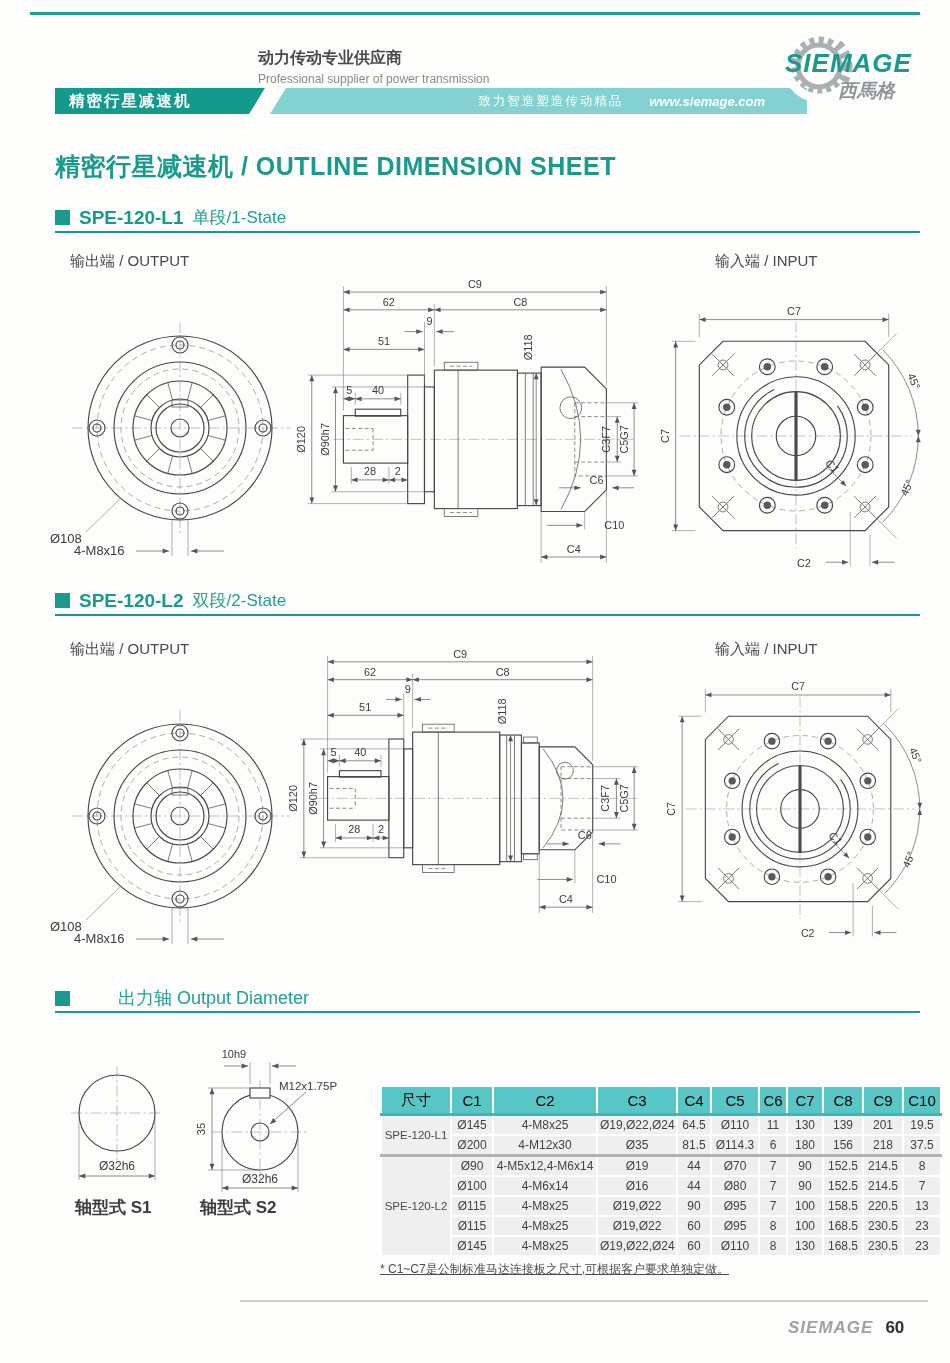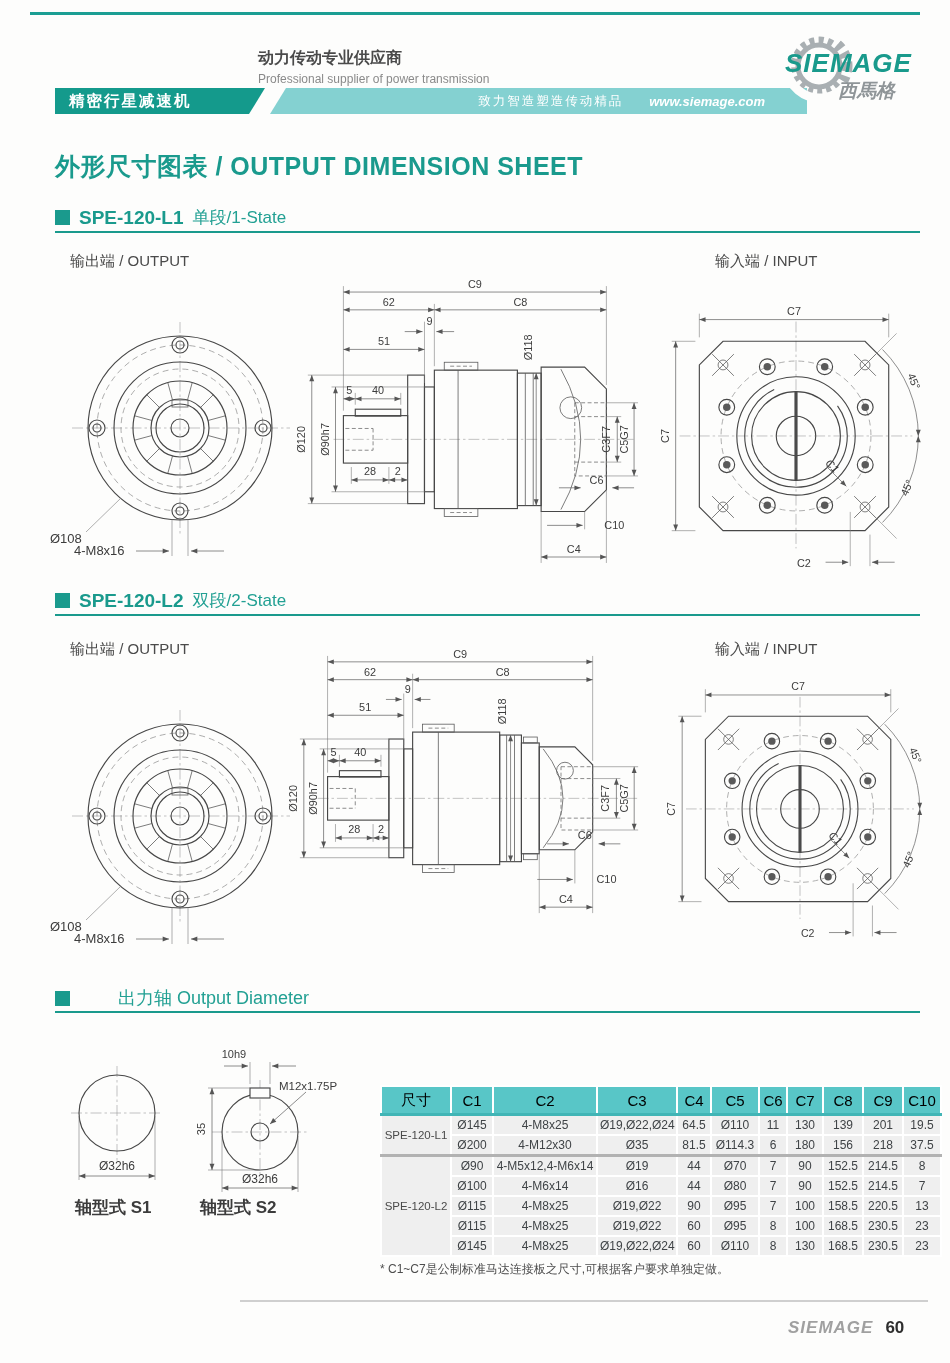--- a/index.html
+++ b/index.html
@@ -45,21 +45,21 @@
   .dt{font-size:11px;fill:#3c3c3c;text-anchor:middle;}
   .dtb{font-size:13px;fill:#3c3c3c;text-anchor:start;}
   
   .dimtable{border-collapse:collapse;table-layout:fixed;width:560px;font-size:12px;}
   .dimtable th{background:#58c6c7;color:#000000;font-size:15px;font-weight:400;
                border:2px solid #fff;border-bottom:3px solid #41b5b6;height:26px;padding:0 2px;}
   .dimtable td{background:#efefef;color:#3f4346;text-align:center;border:2px solid #fff;
                height:18px;padding:0 2px;white-space:nowrap;overflow:hidden;}
   .dimtable td.model{font-size:11.5px;color:#4a4a4a;}
   .dimtable tr.gstart td{border-top:3px solid #b2b2b2;}
-  .note{font-size:12px;color:#4d4d4d;line-height:16px;}
+  .note{font-size:12px;color:#4d4d4d;line-height:16px;text-decoration:underline;}
   .foot-rule{left:240px;top:1300px;width:688px;height:2px;background:#cfcfcf;}
   .foot-brand{font-size:17px;font-weight:800;font-style:italic;color:#a0a0a0;letter-spacing:1px;}
   .foot-page{font-size:17px;font-weight:800;color:#2e2e2e;margin-left:12px;font-style:normal;}
 </style>
 </head>
 <body>
 
 <div class="page">
 
   <div class="abs top-rule"></div>
@@ -76,21 +76,21 @@
     <span class="burl">www.siemage.com</span>
   </div>
   <svg class="abs" style="left:775px;top:24px;" width="92" height="86" viewBox="0 0 92 86">
     <circle cx="44" cy="42" r="28" fill="none" stroke="#a9afb2" stroke-width="11" stroke-dasharray="5.5 4.6"></circle>
     <circle cx="44" cy="42" r="21" fill="none" stroke="#a9afb2" stroke-width="5"></circle>
     <path d="M66,16 A33,33 0 1 0 70,62" fill="none" stroke="#fdfdfc" stroke-width="9"></path>
   </svg>
   <div class="abs brand-name" style="left:785px;top:48px;">SIEMAGE</div>
   <div class="abs brand-zh" style="left:838px;top:78px;">西馬格</div>
 
-  <div class="abs page-title" style="left:55px;top:150px;">外形尺寸图表 / OUTPUT DIMENSION SHEET</div>
+  <div class="abs page-title" style="left:55px;top:150px;">精密行星减速机 / OUTLINE DIMENSION SHEET</div>
 
   <div class="abs sec-head" style="left:55px;top:206px;">
     <span class="sec-sq"></span>
     <span class="sec-model">SPE-120-L1</span>
     <span class="sec-stage">单段/1-State</span>
   </div>
   <div class="abs sec-rule" style="left:55px;top:231px;width:865px;"></div>
 
   <div class="abs io-label" style="left:70px;top:252px;">输出端 / OUTPUT</div>
   <div class="abs io-label" style="left:715px;top:252px;">输入端 / INPUT</div>

